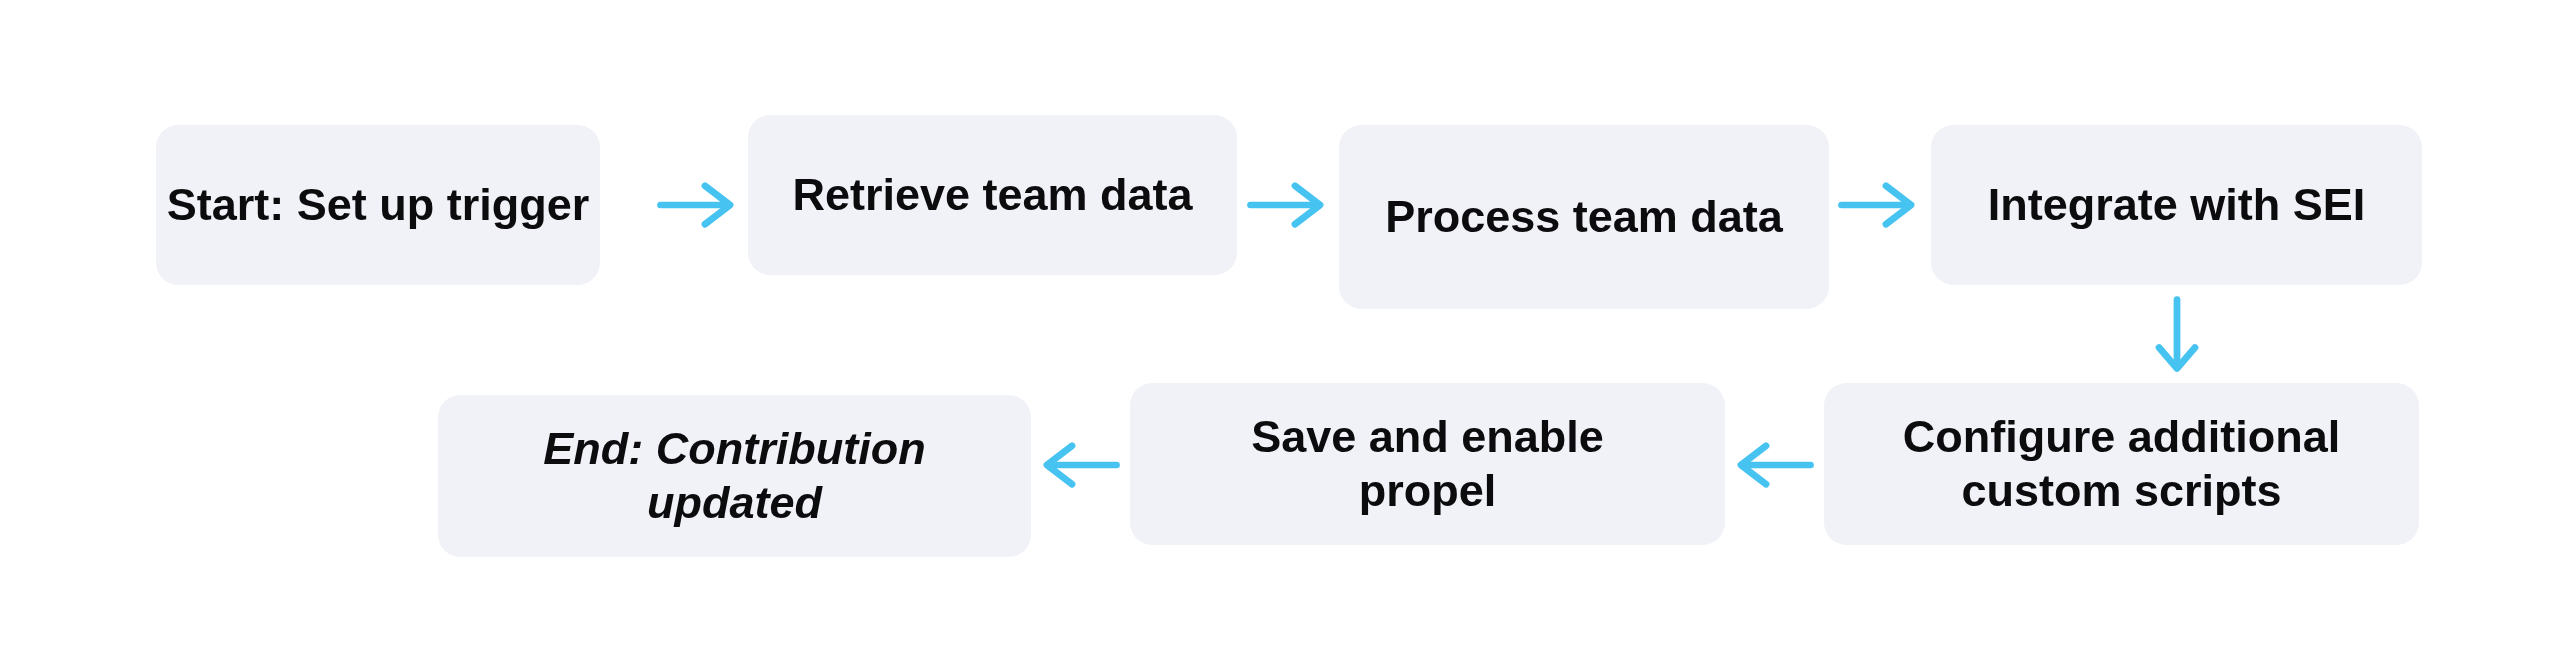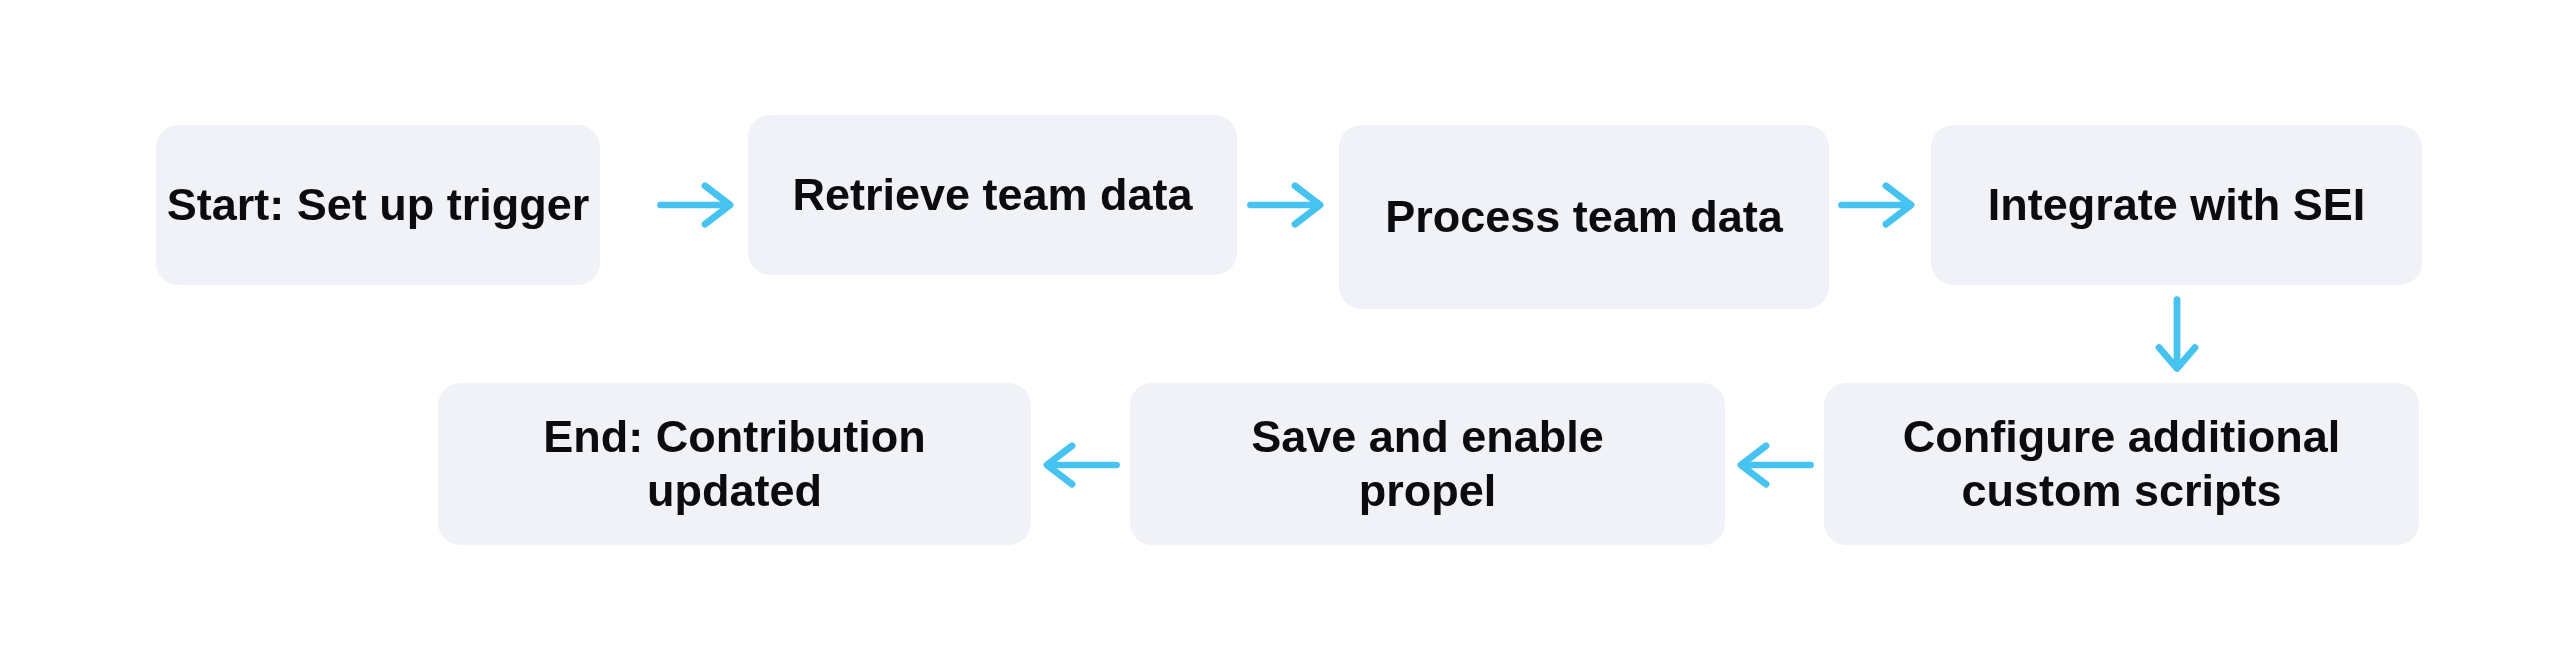--- a/index.html
+++ b/index.html
@@ -36,21 +36,21 @@
 
   
   .n-start     { left: 156px;  top: 125px; width: 444px; height: 160px; }
   .n-retrieve  { left: 748px; top: 115px; width: 489px; height: 160px; }
   .n-process   { left: 1339px; top: 125px; width: 490px; height: 184px; }
   .n-integrate { left: 1931px; top: 125px; width: 491px; height: 160px; }
 
   
   .n-configure { left: 1824px; top: 383px; width: 595px; height: 162px; }
   .n-save      { left: 1130px; top: 383px; width: 595px; height: 162px; }
-  .n-end       { left: 438px;  top: 383px; width: 593px; height: 162px; }
+  .n-end       { left: 438px;  top: 395px; width: 593px; height: 162px; font-style: italic; }
 
   .n-configure .label { max-width: 488px; }
   .n-save      .label { max-width: 403px; }
   .n-end       .label { max-width: 436px; }
 
   .arrow {
     position: absolute;
     stroke: var(--arrow, #46c3f1);
     stroke-width: 9;
     stroke-linecap: round;

